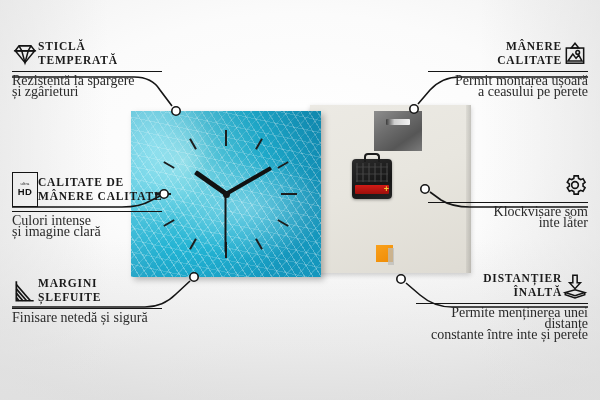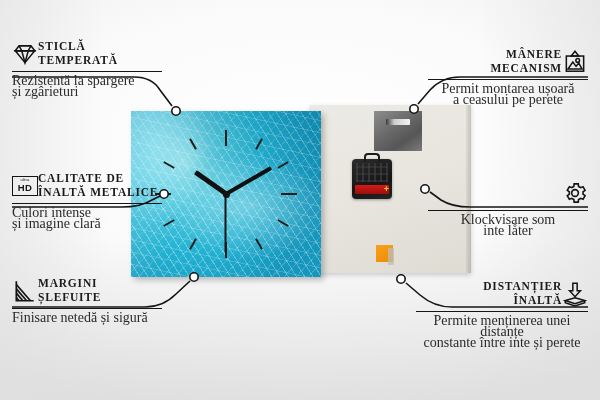--- a/index.html
+++ b/index.html
@@ -137,28 +137,28 @@
   .feat-desc {
     font-family: "Liberation Serif", serif;
     font-size: 14px; color: #2a2a2a; line-height: 11px;
     margin-top: 3px;
   }
   .left .feat-head { justify-content: flex-start; }
   .left .feat-title { text-align: left; }
   .left .feat-desc { text-align: left; }
   .right .feat-head { justify-content: flex-end; }
   .right .feat-title { text-align: right; }
-  .right .feat-desc { text-align: center; }
-  .right .feat-head { flex-direction: row; margin-top: 8px; }
+  .right .feat-desc { text-align: right; }
+  .right .feat-head { flex-direction: row; }
 
   .icon { width: 26px; height: 26px; flex: 0 0 26px; color:#141414; }
   .icon svg { display:block; width:100%; height:100%; }
 
   .hd-box {
-    width: 26px; height: 20px; border: 1.6px solid #141414;
+    width: 26px; height: 35px; border: 1.6px solid #141414;
     display:flex; flex-direction:column; align-items:center; justify-content:center;
     font-family:"Liberation Sans", sans-serif; color:#141414; flex:0 0 26px;
   }
   .hd-box .u { font-size: 4.2px; line-height:4.4px; letter-spacing:.2px; }
   .hd-box .h { font-size: 9.5px; line-height:10px; font-weight:bold; letter-spacing:.3px; }
 
   svg.connectors { position:absolute; inset:0; width:600px; height:400px; pointer-events:none; }
 </style>
 </head>
 <body>
@@ -249,21 +249,21 @@
   </div>
 
   <div class="feature left" style="left:12px; top:172px; width:150px;">
     <div class="feat-head">
       <span class="hd-box">
         <span class="u">ultra</span>
         <span class="h">HD</span>
       </span>
       <span class="feat-title">
         <span>CALITATE DE</span><br>
-        <span>ÎNALTĂ METALICE</span>
+        <span>MÂNERE CALITATE</span>
       </span>
     </div>
     <div class="feat-rule"></div>
     <div class="feat-desc">
       <span>Culori intense</span><br>
       <span>și imagine clară</span>
     </div>
   </div>
 
   <div class="feature left" style="left:12px; top:277px; width:150px;">
@@ -285,21 +285,21 @@
     <div class="feat-rule"></div>
     <div class="feat-desc">
       <span>Finisare netedă și sigură</span>
     </div>
   </div>
 
   <div class="feature right" style="right:12px; top:40px; width:160px;">
     <div class="feat-head">
       <span class="feat-title">
         <span>MÂNERE</span><br>
-        <span>MECANISM</span>
+        <span>CALITATE</span>
       </span>
       <span class="icon">
         <svg viewBox="0 0 24 24" stroke="currentColor" stroke-width="1.4" fill="none">
           <path d="M12 2 L8.5 6.5 L15.5 6.5 Z"></path>
           <rect x="4" y="6.5" width="16" height="14"></rect>
           <path d="M5.5 18.5 L10 12 L13 16 L15.5 13 L18.5 18.5 Z"></path>
           <circle cx="14.5" cy="10.5" r="1.7"></circle>
         </svg>
       </span>
     </div>

